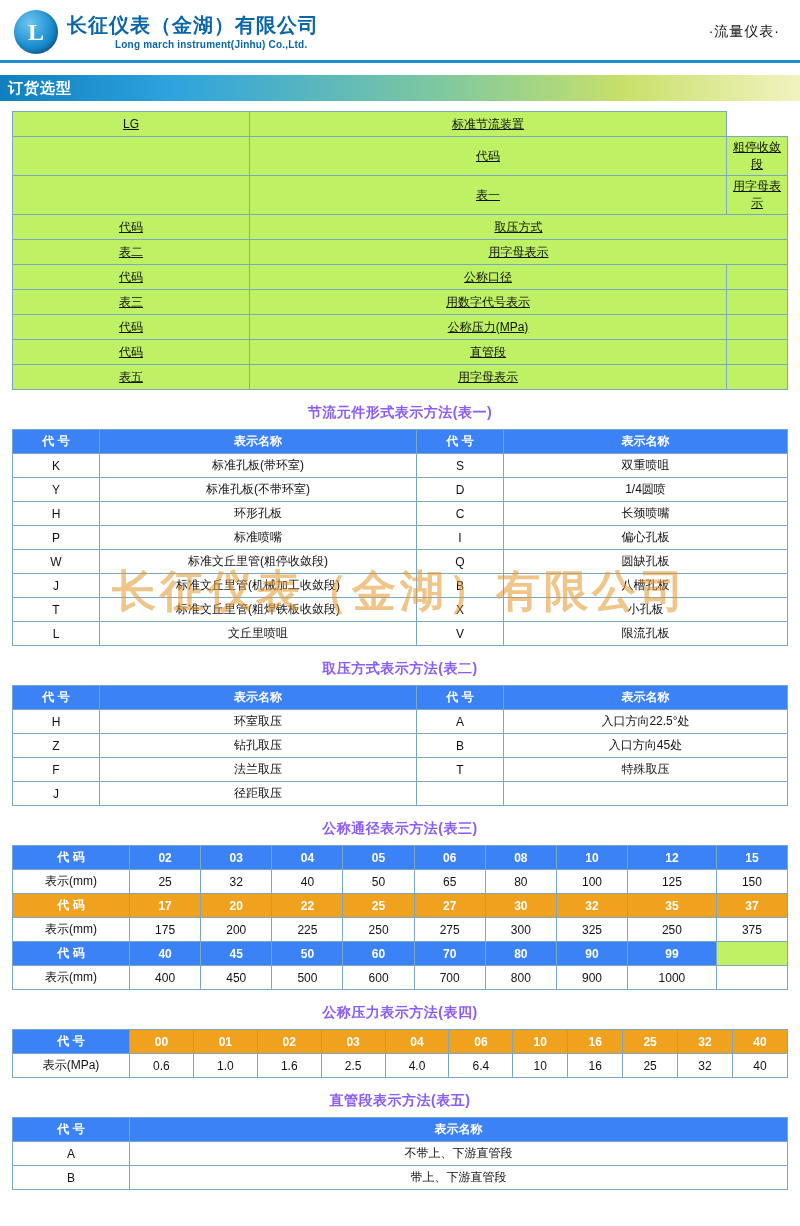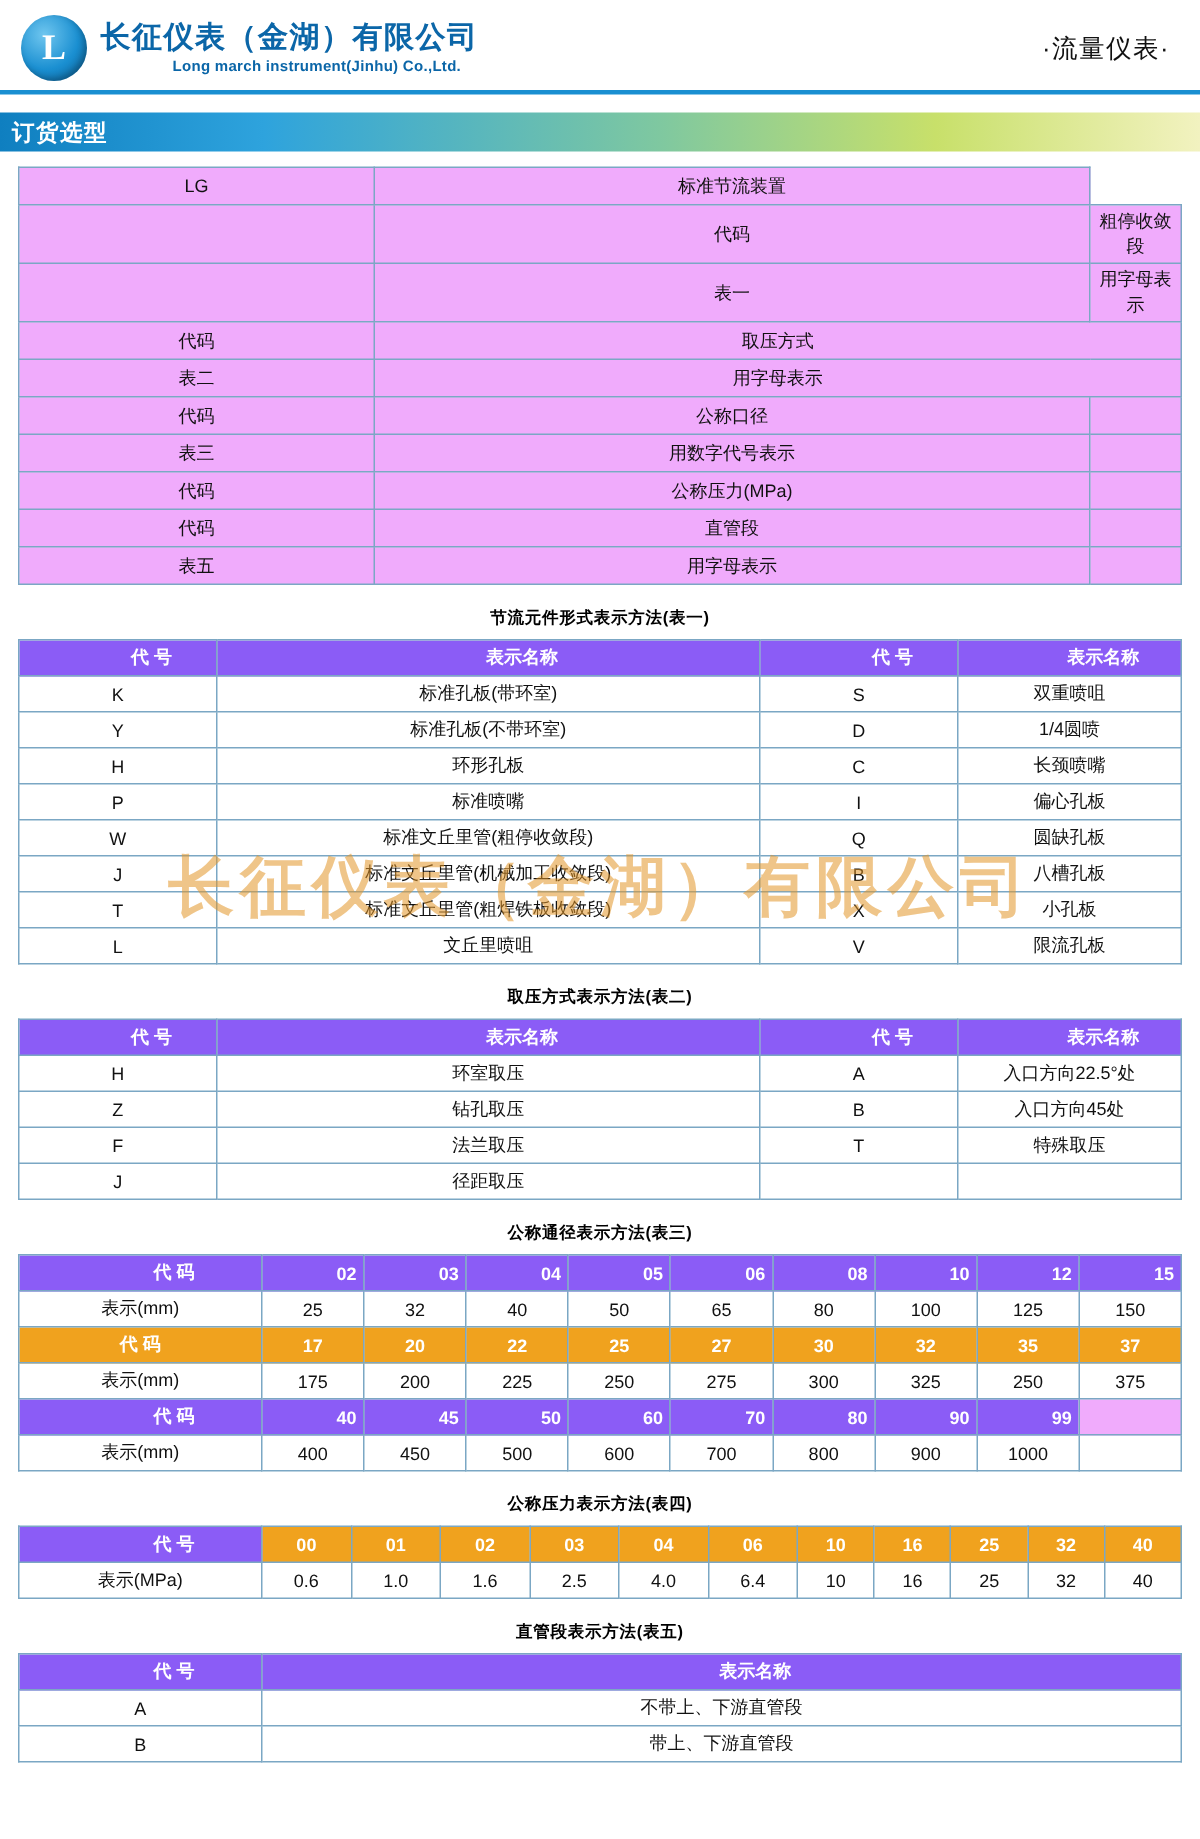--- a/index.html
+++ b/index.html
@@ -19,46 +19,46 @@
   .logo-mark{
     width:44px;height:44px;border-radius:50%;
     background:radial-gradient(circle at 35% 30%,#6fc6ef 0%,#1a8fd1 55%,#0c5f96 100%);
     display:flex;align-items:center;justify-content:center;
     color:#fff;font-weight:bold;font-size:24px;font-family:"Liberation Serif",serif;
     box-shadow:inset -2px -2px 4px rgba(0,0,0,.25);
   }
   .brand-text{display:flex;flex-direction:column;line-height:1.12;}
   .brand-cn{font-size:20px;font-weight:bold;color:#0b66a8;letter-spacing:1px;}
   .brand-en{font-size:10px;font-weight:bold;color:#0b66a8;letter-spacing:.2px;margin-top:2px;margin-left:48px;}
-  .header-right{font-size:17px;color:#111;padding-right:6px;letter-spacing:1px;text-align:center;}
+  .header-right{font-size:14px;color:#111;padding-right:6px;letter-spacing:1px;text-align:center;}
 
   
   .banner{
     margin:12px 0 10px 0;height:26px;
     background:linear-gradient(to right,#0f7fc0 0%,#2ea3dd 22%,#7fc8a0 55%,#c8e06a 78%,#f2f2c0 100%);
     display:flex;align-items:center;
   }
   .banner span{color:#fff;font-size:15px;font-weight:bold;padding-left:8px;letter-spacing:1px;}
 
   
   table{border-collapse:collapse;width:776px;margin:0 12px;}
   td,th{border:1px solid #7ba7c4;font-size:12px;text-align:center;padding:2px 3px;height:19px;}
 
   
   .order-tbl td{height:20px;}
-  .cell-w{background:#f0abfc;}
+  .cell-w{background:#bef264;text-decoration:underline;}
 
   
   .caption{
-    text-align:center;color:#000000;font-size:11px;font-weight:bold;
+    text-align:center;color:#8b5cf6;font-size:14px;font-weight:bold;
     margin:14px 0 7px 0;letter-spacing:.5px;
   }
 
   
-  .th-blue{background:#8b5cf6;color:#ffffff;font-weight:bold;padding-left:48px;}
+  .th-blue{background:#3b82f6;color:#ffffff;font-weight:bold;}
   .th-orange{background:#f0a21e;color:#ffffff;font-weight:bold;}
 
   
   .watermark{
     position:absolute;left:0;right:0;top:562px;text-align:center;
     font-family:"Liberation Serif","DejaVu Serif",serif;
     font-size:44px;font-weight:bold;color:rgba(226,150,40,.55);
     letter-spacing:4px;pointer-events:none;white-space:nowrap;
   }
 </style>

